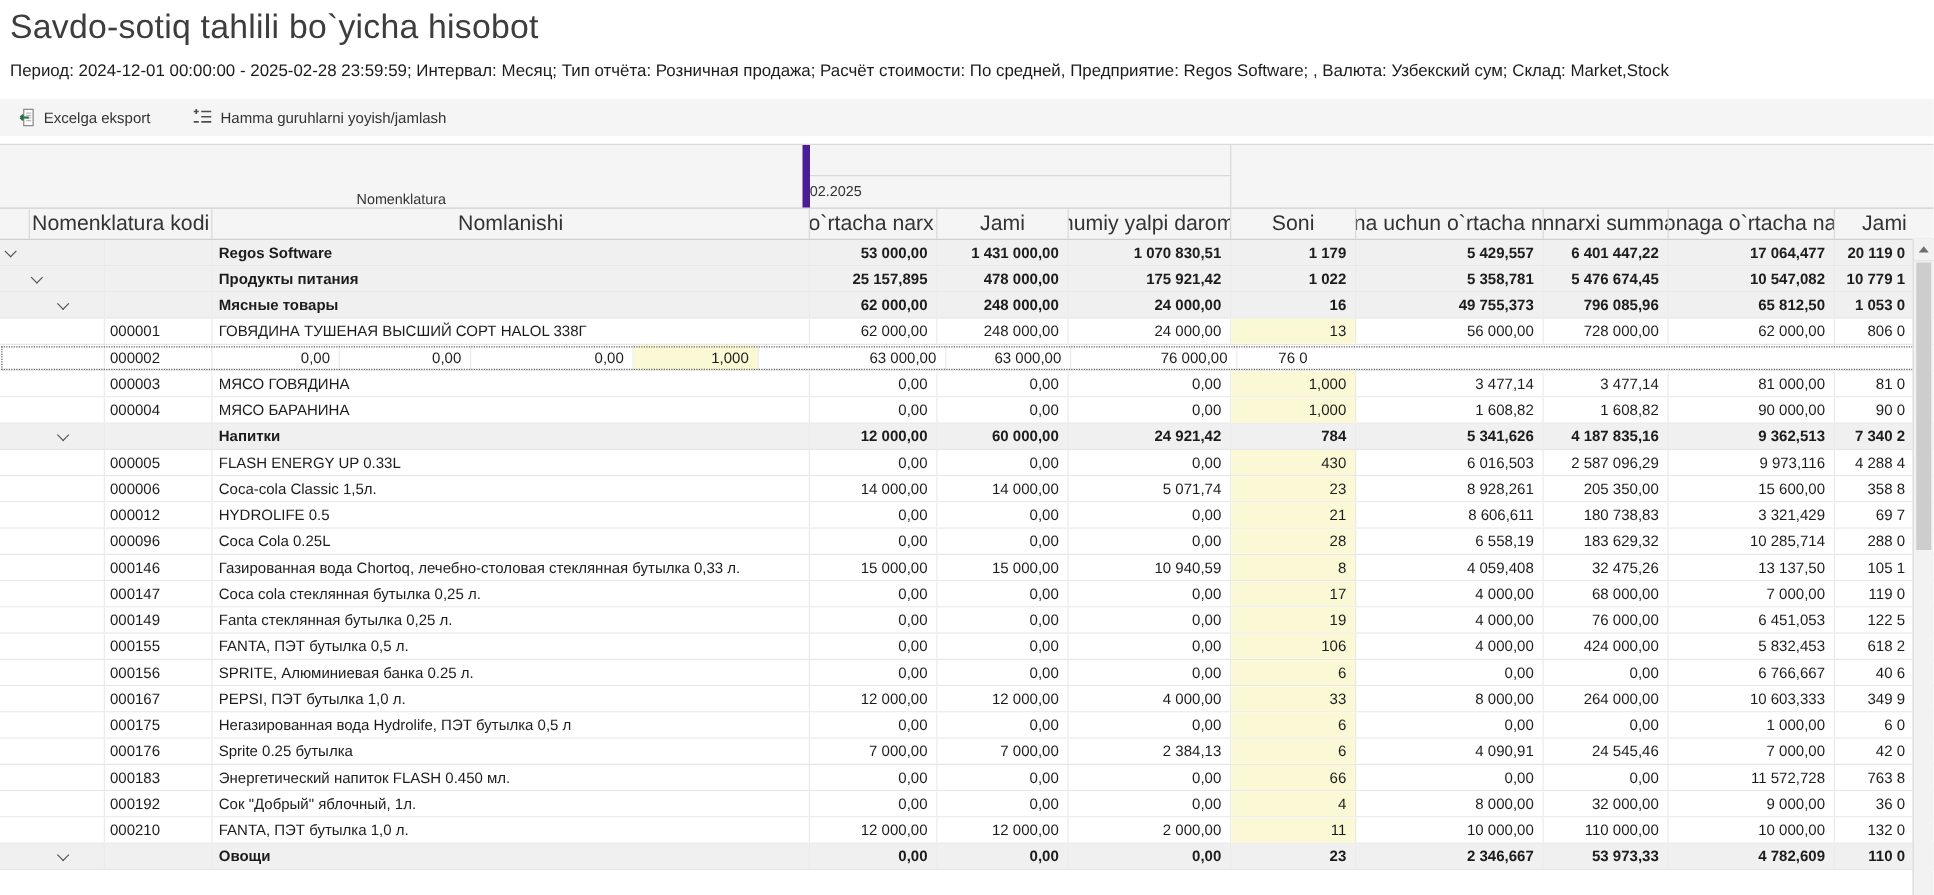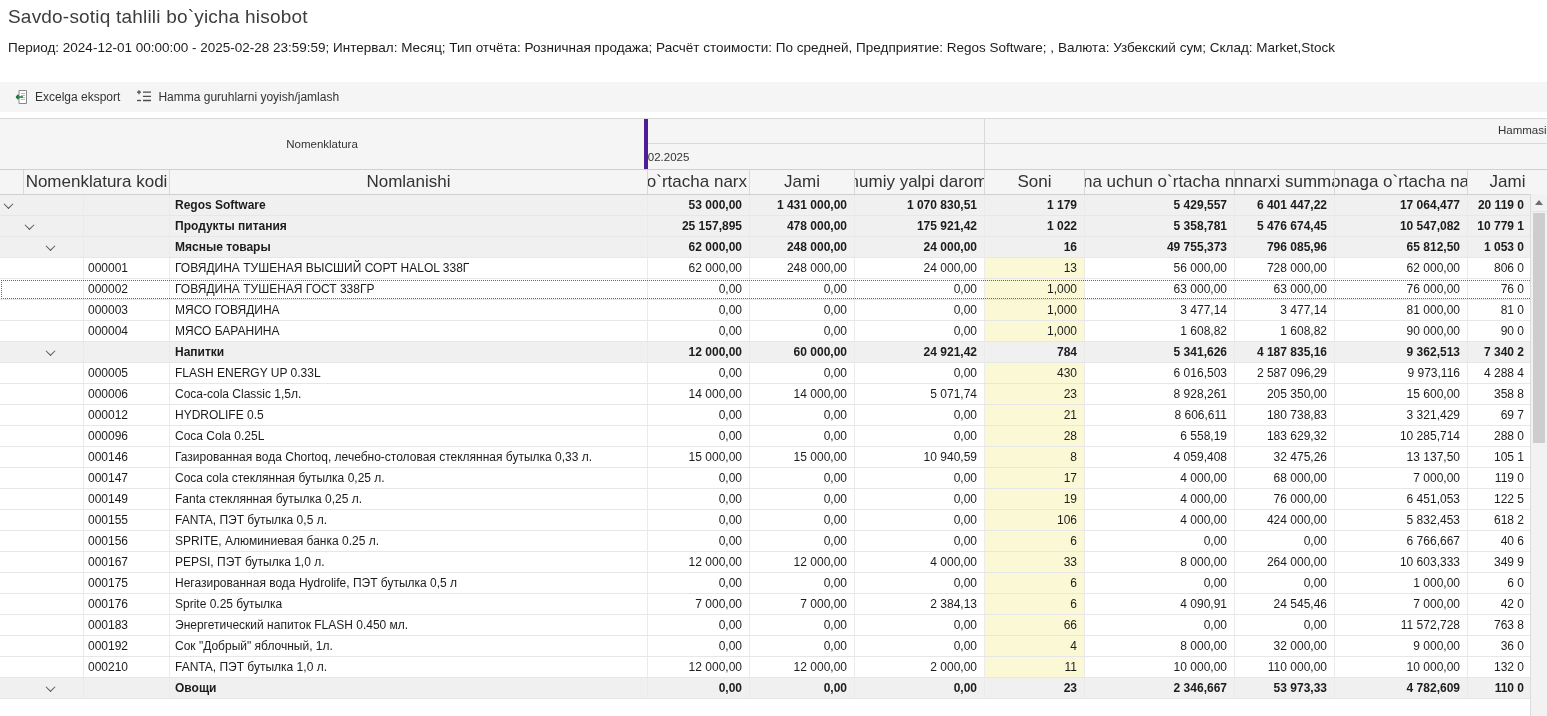--- a/index.html
+++ b/index.html
@@ -1,33 +1,33 @@
 <!DOCTYPE html>
 <html style="--soni-hl: #fbf9d5; --group-bg: #f0f0f0;"><head>
 <meta charset="utf-8">
 <style>
   html,body{margin:0;padding:0;}
   body{
     width:1547px;height:716px;overflow:hidden;background:#fff;
     font-family:"Liberation Sans","DejaVu Sans",sans-serif;color:#1a1a1a;
   }
   
-  .title{font-size:19px;font-weight:400;color:#3d3d3d;margin:6px 0 0 8px;letter-spacing:.2px;}
+  .title{font-size:27px;font-weight:400;color:#3d3d3d;margin:6px 0 0 8px;letter-spacing:.2px;}
   .subtitle{font-size:13.5px;color:#1c1c1c;margin:12px 0 0 8px;}
   .toolbar{
-    margin-top:27px;height:30px;background:#f5f5f5;display:flex;align-items:center;
-    padding-left:6px;gap:2px;
+    margin-top:15px;height:30px;background:#f5f5f5;display:flex;align-items:center;
+    padding-left:6px;gap:20px;
   }
   .tb-btn{display:flex;align-items:center;gap:6px;font-size:12px;color:#333;padding:3px 7px;cursor:default;}
   .tb-btn svg{display:block;}
   
   .grid{position:relative;margin-top:6px;width:1547px;border-top:1px solid #d9d9d9;}
   .band{position:relative;height:50px;background:#f5f5f5;border-bottom:1px solid #cfcfcf;font-size:11.5px;color:#333;}
-  .band-left{position:absolute;left:0;top:0;width:648px;height:50px;border-right:4px solid #4c1d95;
-    display:flex;align-items:center;justify-content:center;box-sizing:border-box;}
+  .band-left{position:absolute;left:0;top:0;width:648px;height:50px;border-right:6px solid #4c1d95;
+    display:flex;align-items:flex-end;justify-content:center;box-sizing:border-box;}
   .band-mid-top{position:absolute;left:648px;top:0;width:337px;height:25px;border-right:1px solid #d9d9d9;
     border-bottom:1px solid #d9d9d9;box-sizing:border-box;}
   .band-mid-bot{position:absolute;left:648px;top:25px;width:337px;height:25px;border-right:1px solid #d9d9d9;
     box-sizing:border-box;overflow:hidden;display:flex;align-items:center;white-space:nowrap;}
   .band-mid-bot span{margin-left:-84px;}
   .band-right-top{position:absolute;left:985px;top:0;width:562px;height:25px;border-bottom:1px solid #d9d9d9;
     box-sizing:border-box;overflow:hidden;}
   .band-right-top span{position:absolute;left:513px;top:5px;white-space:nowrap;}
   .band-right-bot{position:absolute;left:985px;top:25px;width:562px;height:25px;}
   
@@ -90,23 +90,20 @@
 
 <div class="grid">
   <div class="band">
     <div class="band-left">
       <span>Nomenklatura</span>
     </div>
     <div class="band-mid-top"></div>
     <div class="band-mid-bot">
       <span>01.02.2025 - 28.02.2025</span>
     </div>
-    <div class="band-right-top">
-      <span>Hammasi</span>
-    </div>
     <div class="band-right-bot"></div>
   </div>
 
   <div class="hrow" id="hrow">
       <div class="hcell c-sp"></div>
       <div class="hcell c-codeh">Nomenklatura kodi</div>
       <div class="hcell c-nameh">Nomlanishi</div>
       <div class="hcell c-1 rclip">Donaga o`rtacha narx</div>
       <div class="hcell c-2">Jami</div>
       <div class="hcell c-3">Umumiy yalpi daromad</div>
@@ -172,21 +169,20 @@
         <div class="cell num c-3">24 000,00</div>
         <div class="cell num c-4 hl">13</div>
         <div class="cell num c-5">56 000,00</div>
         <div class="cell num c-6">728 000,00</div>
         <div class="cell num c-7">62 000,00</div>
         <div class="cell num c-8">806 0</div>
       </div>
       <div class="row focused">
         <div class="cell c-ind"></div>
         <div class="cell c-code">000002</div>
-        <div class="cell c-name">ГОВЯДИНА ТУШЕНАЯ ГОСТ 338ГР</div>
         <div class="cell num c-1">0,00</div>
         <div class="cell num c-2">0,00</div>
         <div class="cell num c-3">0,00</div>
         <div class="cell num c-4 hl">1,000</div>
         <div class="cell num c-5">63 000,00</div>
         <div class="cell num c-6">63 000,00</div>
         <div class="cell num c-7">76 000,00</div>
         <div class="cell num c-8">76 0</div>
       </div>
       <div class="row">

